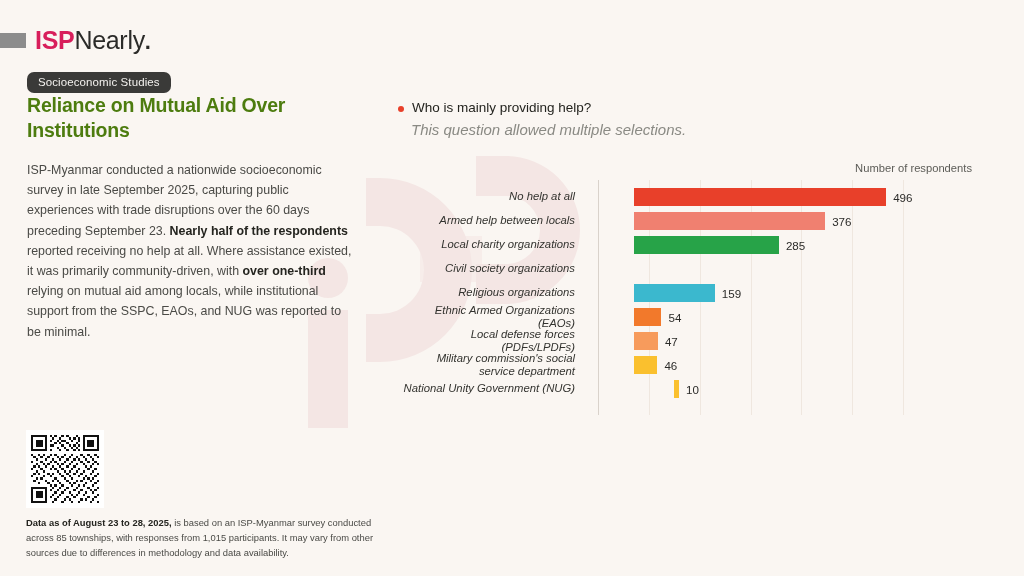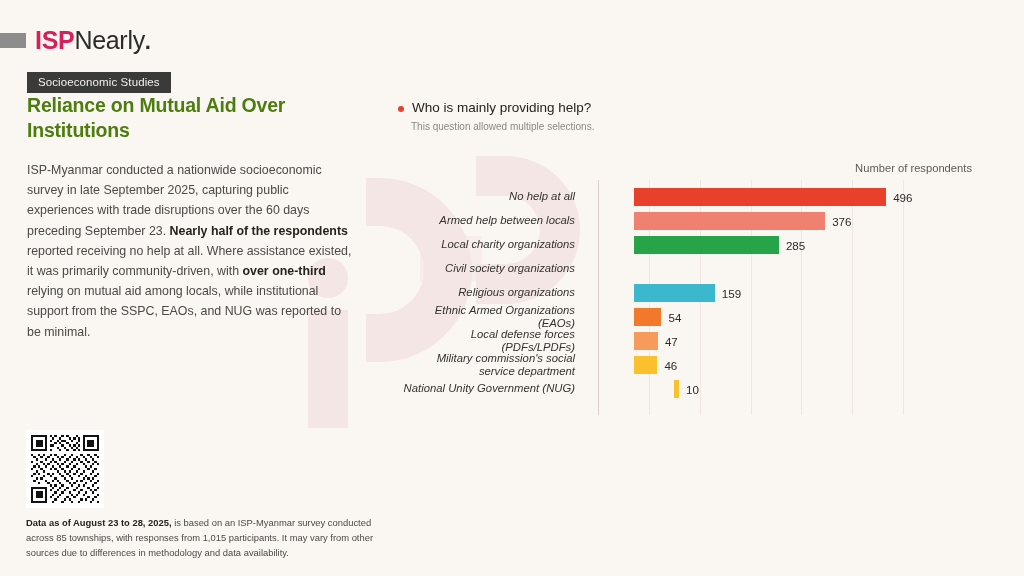--- a/index.html
+++ b/index.html
@@ -62,21 +62,21 @@
     top: 72px;
     width: 340px;
     z-index: 2;
   }
   #badge {
     display: inline-block;
     background: #3a3a38;
     color: #f3f1ee;
     font-size: 11.5px;
     padding: 4px 11px 5px 11px;
-    border-radius: 0;
+    border-radius: 7px;
     letter-spacing: 0.1px;
   }
   #headline {
     font-size: 19.5px;
     font-weight: 600;
     line-height: 1.28;
     letter-spacing: -0.2px;
     color: #4d7c0f;
     max-width: 260px;
   }
@@ -137,25 +137,26 @@
     margin-top: 6px;
     flex: none;
   }
   #q-title {
     font-size: 13.5px;
     font-weight: 500;
     color: #24241f;
     line-height: 1.2;
   }
   #q-sub {
-    font-size: 10px;
+    font-size: 15px;
     color: #8a8a84;
     margin-top: 5px;
     margin-left: 13px;
     line-height: 1.2;
+    font-style: italic;
   }
 
   #axis-caption {
     position: absolute;
     right: 26px;
     top: 62px;
     font-size: 11.2px;
     color: #5c5c57;
   }
 

